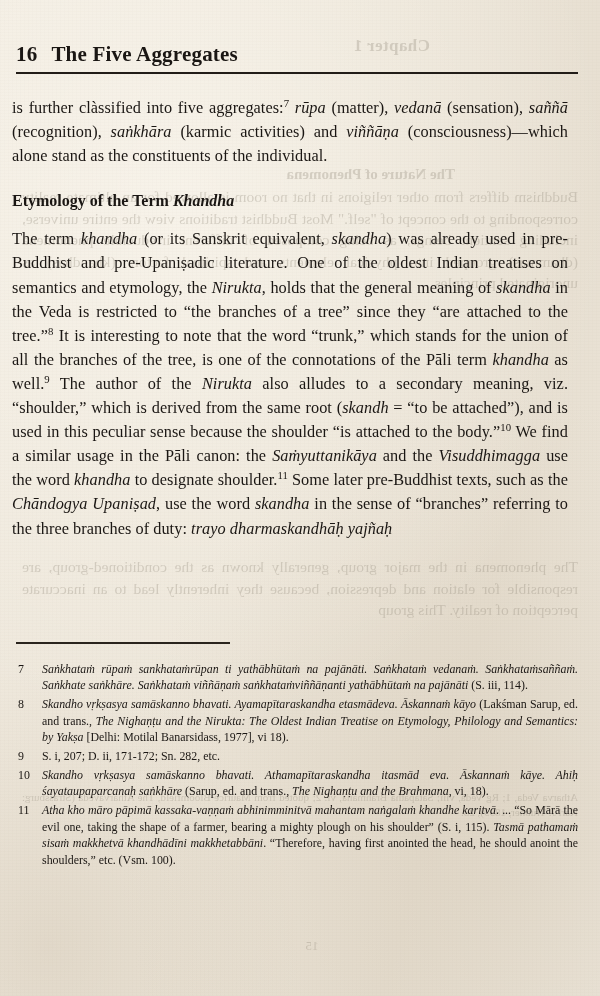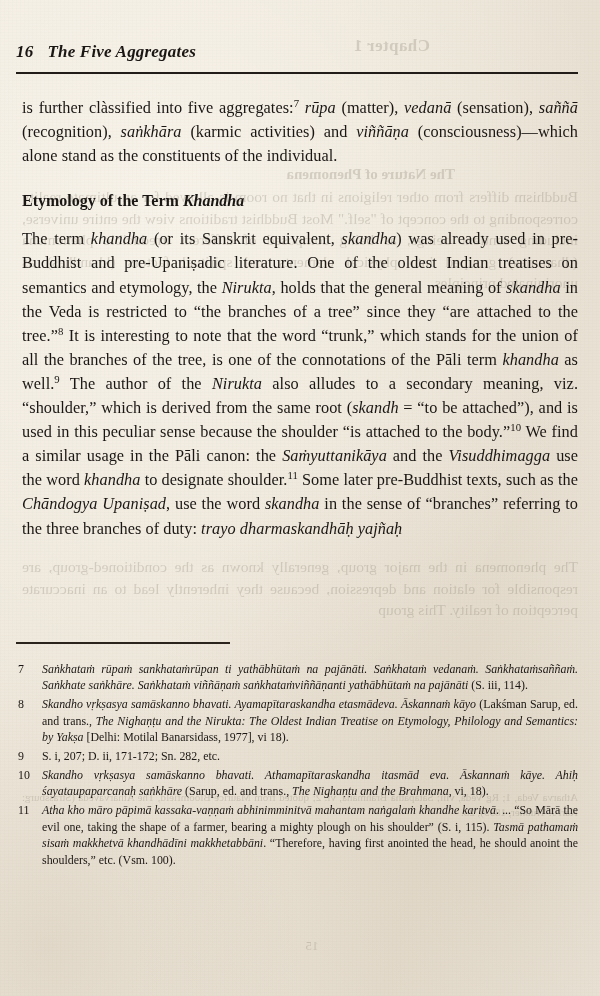--- a/index.html
+++ b/index.html
@@ -101,42 +101,41 @@
     z-index: 3;
     inset: 0;
   }
 
   
   .running-head {
     position: absolute;
     left: 16px;
     top: 42px;
     width: 564px;
-    font-size: 17px;
+    font-size: 21px;
     font-weight: bold;
     letter-spacing: 0.2px;
     white-space: nowrap;
-    font-style: italic;
   }
   .running-head .folio {
     margin-right: 14px;
   }
   .head-rule {
     position: absolute;
     left: 16px;
     top: 72px;
     width: 562px;
     height: 2.4px;
     background: #221d18;
   }
 
   
   .body-col {
     position: absolute;
-    left: 22px;
+    left: 12px;
     top: 96px;
     width: 556px;
   }
   p.body {
     margin: 0;
     font-size: 16.3px;
     line-height: 24.1px;
     text-align: justify;
     text-justify: inter-word;
     letter-spacing: 0.05px;

